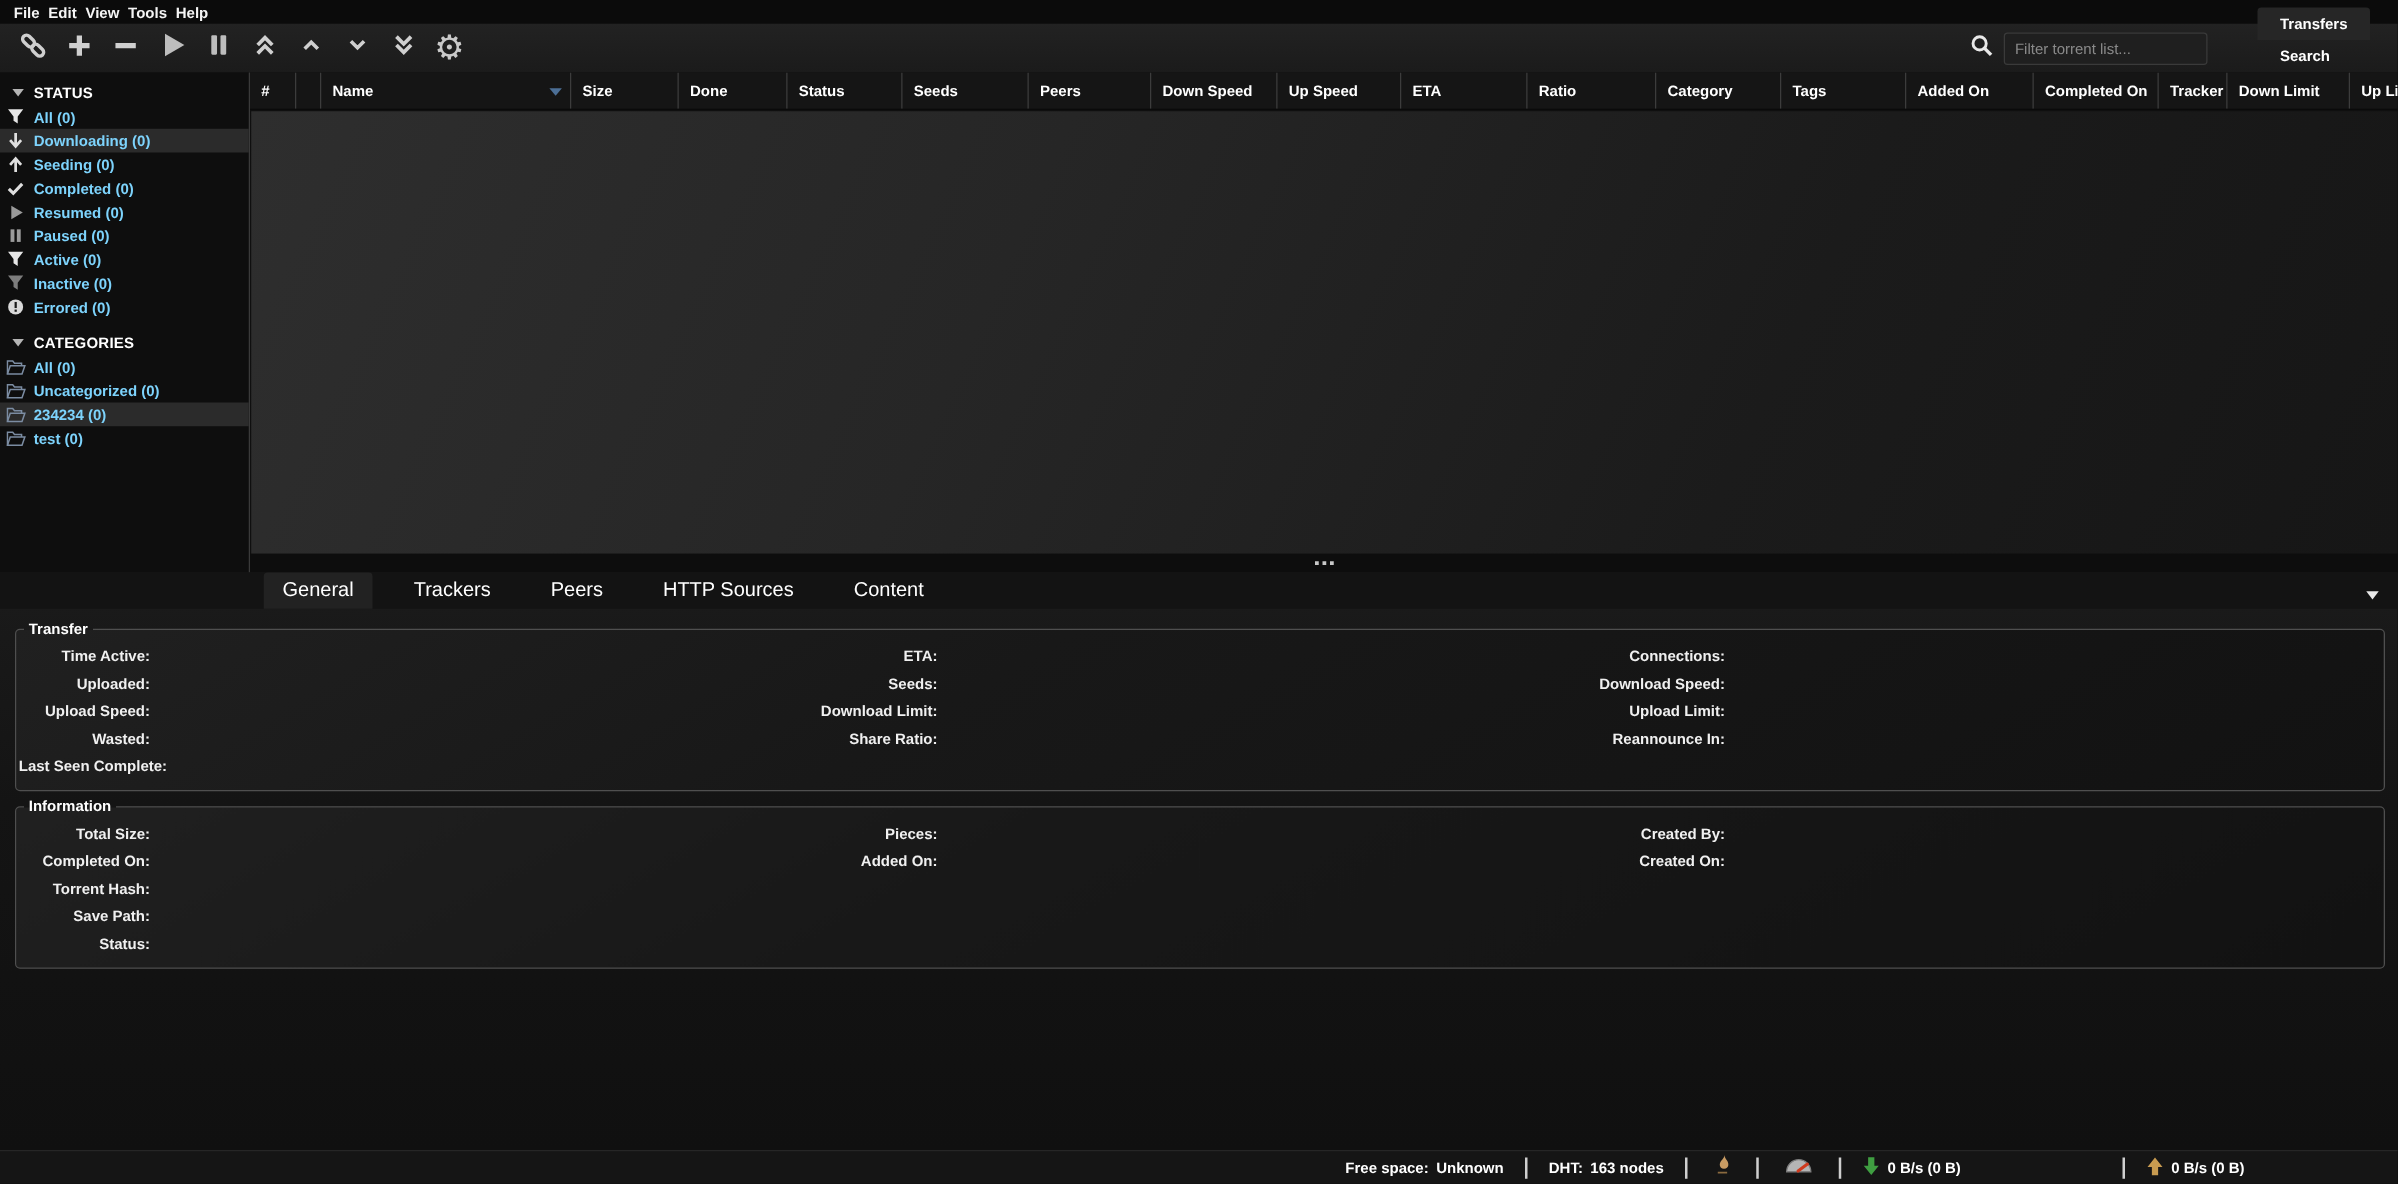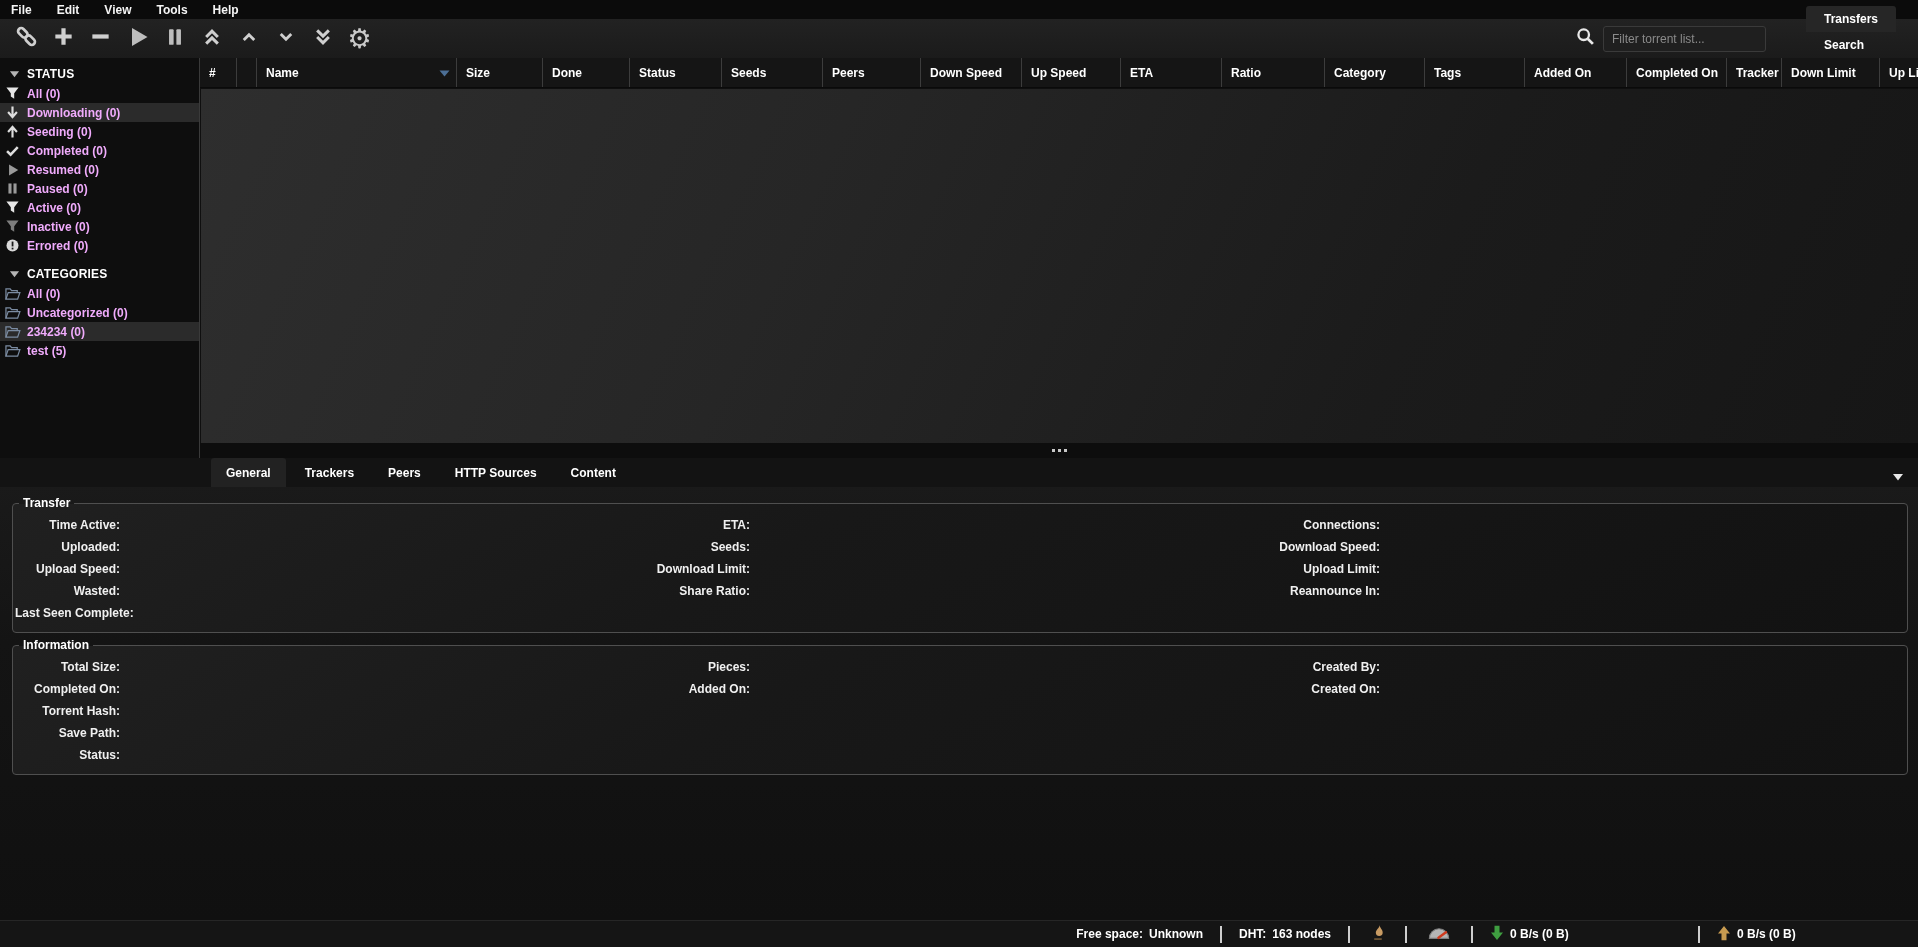--- a/index.html
+++ b/index.html
@@ -1,21 +1,21 @@
 <!DOCTYPE html>
 <html><head>
 <meta charset="utf-8">
 <style>
   * { margin:0; padding:0; box-sizing:border-box; }
   html,body { width:1918px; height:947px; overflow:hidden; background:#0f0f0f;
               font-family:"Liberation Sans", sans-serif; }
 
   
   .menubar { position:absolute; top:0; left:0; right:0; height:19px; background:#0b0b0b;
-             display:flex; align-items:center; gap:25px; padding-left:11px; }
+             display:flex; align-items:center; gap:7px; padding-left:11px; }
   .menu-item { color:#f5f5f5; font-size:12px; font-weight:bold; cursor:default; }
 
   
   .toolbar { position:absolute; top:19px; left:0; right:0; height:39px;
              background:linear-gradient(180deg,#222 0%,#1b1b1b 100%); display:flex; align-items:center; }
   .tb-left { display:flex; align-items:center; padding-left:8px; }
   .tb-btn { width:37px; height:32px; display:flex; align-items:center; justify-content:center; }
   .gear-glyph { font-family:"DejaVu Sans", sans-serif; font-size:27px; color:#c9c9c9; line-height:1; }
   .tb-right { position:absolute; right:0; top:0; height:100%; display:flex; align-items:center; }
   .filter-input { width:163px; height:26px; background:#1f1f1f; border:1px solid #3a3a3a; border-radius:3px;
@@ -34,39 +34,39 @@
   .th .sort-arrow { margin-left:auto; margin-right:6px; flex:0 0 auto; }
 
   
   .sidebar { position:absolute; left:0; top:58px; width:200px; height:400px; background:#0e0e0e;
              border-right:1px solid #3a3a3a; padding-top:6px; }
   .sb-header { height:20px; display:flex; align-items:center; gap:7px; padding-left:9px;
                color:#fff; font-size:12px; font-weight:bold; letter-spacing:.2px; }
   .sb-row { height:19px; display:flex; align-items:center; padding-left:4px; }
   .sb-row.sel { background:#2b2b2b; }
   .sb-ic { width:17px; height:16px; display:flex; align-items:center; justify-content:center; margin-right:6px; }
-  .sb-label { color:#f0abfc; font-size:12px; font-weight:bold; white-space:nowrap;text-align:right; }
+  .sb-label { color:#7dd3fc; font-size:12px; font-weight:bold; white-space:nowrap;text-align:right; }
   .sb-gap { height:9px; }
 
   
   .torrent-list { position:absolute; left:201px; top:89px; right:0; height:354px;
                   background:linear-gradient(115deg,#2e2e2e 0%,#262626 35%,#1b1b1b 70%,#161616 100%); }
 
   
   .splitter { position:absolute; left:200px; right:0; top:443px; height:15px; background:#0d0d0d;
               display:flex; align-items:center; justify-content:center; }
   .splitter-dots { display:flex; gap:3px; }
   .splitter-dots i { width:3px; height:3px; background:#c8c8c8; display:block; }
 
   
   .detail { position:absolute; left:0; right:0; top:458px; height:462px;
             background:linear-gradient(180deg,#1b1b1b 0%,#141414 40%,#101010 100%); }
   .tabbar { height:29px; display:flex; align-items:stretch; padding-left:211px; background:#131313; position:relative; }
-  .dtab { padding:0 15px; margin-right:4px; display:flex; align-items:center; color:#fff;
-          font-size:12px; font-weight:bold; }
+  .dtab { padding:0 15px; margin-right:18px; display:flex; align-items:center; color:#fff;
+          font-size:16px; font-weight:normal; }
   .dtab.active { background:#222; border-radius:3px 3px 0 0; }
   .tab-collapse { position:absolute; right:14px; top:9px; }
 
   .fieldsets { padding:9px 10px 0 12px; }
   fieldset { border:1px solid #4f4f4f; border-radius:4px; margin-bottom:5px;
              background:linear-gradient(150deg,#202020 0%,#181818 40%,#121212 100%);
              padding:4px 2px 8px; }
   legend { color:#fff; font-size:12px; font-weight:bold; padding:0 4px; margin-left:4px; }
   .frow3 { display:grid; grid-template-columns:1fr 1fr 1fr; }
   .fcell { height:22px; display:flex; align-items:center; }
@@ -374,21 +374,21 @@
     </span>
     <span class="sb-label">234234 (0)</span>
   </div>
   <div class="sb-row">
     <span class="sb-ic">
       <svg width="16" height="14" viewBox="0 0 17 14" fill="none" stroke="#7b8ca2" stroke-width="1.3">
           <path d="M1 12.5V1.5h4.5L7 3.3h6v2.2"></path>
           <path d="M3.4 5.5h12.4L13.4 12.5H1z"></path>
         </svg>
     </span>
-    <span class="sb-label">test (5)</span>
+    <span class="sb-label">test (0)</span>
   </div>
 </div>
 
 <div class="torrent-list"></div>
 
 <div class="splitter">
   <div class="splitter-dots">
       <i></i>
       <i></i>
       <i></i>

